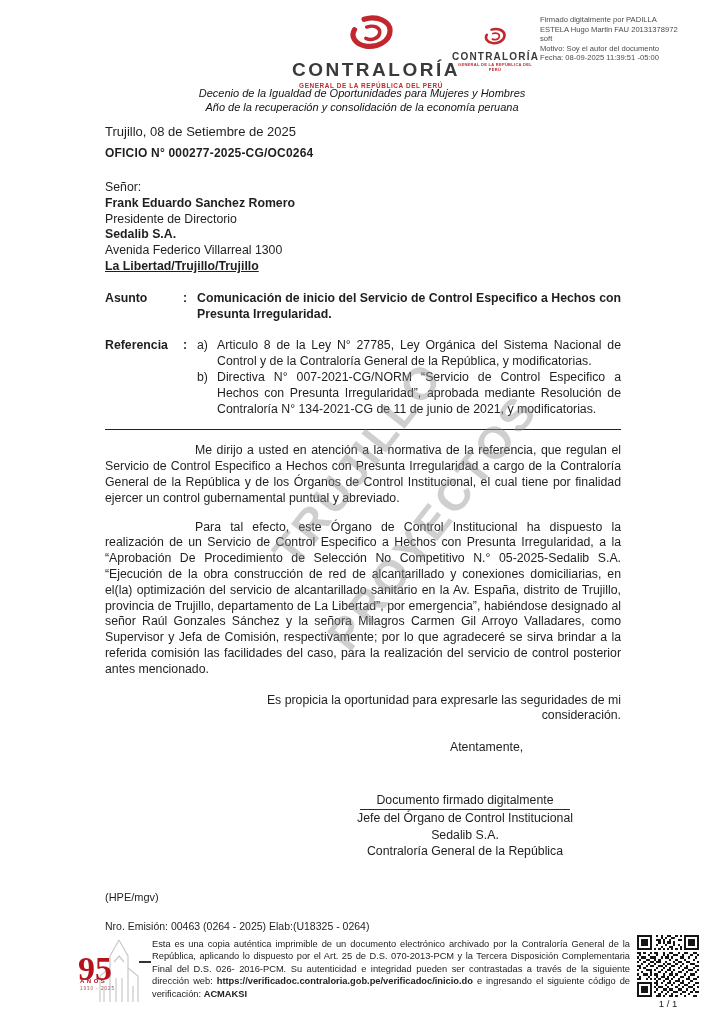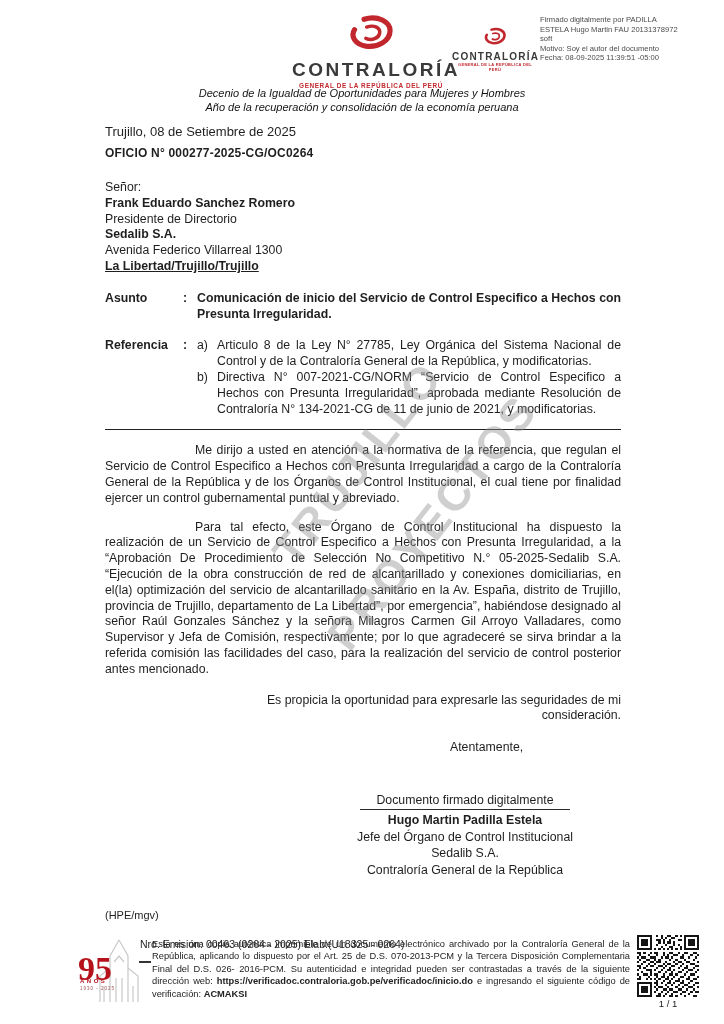--- a/index.html
+++ b/index.html
@@ -53,21 +53,21 @@
 
   .para { margin-top:13px; text-align:justify; text-indent:90px; }
   .para-last { margin-top:15px; text-align:right; text-indent:90px; }
   .closing { margin-top:16px; padding-left:345px; }
 
   .sigblock { margin-top:36px; margin-left:222px; width:276px; text-align:center; line-height:16.5px; }
   .sig-note { display:inline-block; border-bottom:1.2px solid #2a2a2a; padding:0 16px 1px 16px; }
   .sig-name { font-weight:bold; margin-top:2px; }
 
   .initials { margin-top:30px; font-size:11px; }
-  .emission { margin-top:13px; font-size:10.5px;margin-left:35px; }
+  .emission { margin-top:13px; font-size:10.5px; }
 
   
   .anniv { position:absolute; left:78px; top:938px; width:64px; height:70px; }
   .anniv svg.bldg { position:absolute; left:18px; top:0; width:46px; height:66px; }
   .anniv .n95 { position:absolute; left:0; top:12px; font-size:34px; font-weight:bold; color:#b5121b; font-family:"Liberation Serif", serif; }
   .anniv .anios { position:absolute; left:2px; top:40px; font-size:6px; font-weight:bold; letter-spacing:2.5px; color:#b5121b; }
   .anniv .years { position:absolute; left:2px; top:48px; font-size:4.5px; letter-spacing:1px; color:#a05252; }
   .footer-dash { position:absolute; left:139px; top:961px; width:12px; height:1.6px; background:#333; }
 
   .legal { position:absolute; left:152px; top:938px; width:478px; font-size:9.3px; line-height:12.4px; text-align:justify; color:#222; z-index:2; }
@@ -154,21 +154,20 @@
     <div class="rule"></div>
 
     <p class="para">Me dirijo a usted en atención a la normativa de la referencia, que regulan el Servicio de Control Especifico a Hechos con Presunta Irregularidad a cargo de la Contraloría General de la República y de los Órganos de Control Institucional, el cual tiene por finalidad ejercer un control gubernamental puntual y abreviado.</p>
     <p class="para">Para tal efecto, este Órgano de Control Institucional ha dispuesto la realización de un Servicio de Control Especifico a Hechos con Presunta Irregularidad, a la “Aprobación De Procedimiento de Selección No Competitivo N.° 05-2025-Sedalib S.A. “Ejecución de la obra construcción de red de alcantarillado y conexiones domiciliarias, en el(la) optimización del servicio de alcantarillado sanitario en la Av. España, distrito de Trujillo, provincia de Trujillo, departamento de La Libertad”, por emergencia”, habiéndose designado al señor Raúl Gonzales Sánchez y la señora Milagros Carmen Gil Arroyo Valladares, como Supervisor y Jefa de Comisión, respectivamente; por lo que agradeceré se sirva brindar a la referida comisión las facilidades del caso, para la realización del servicio de control posterior antes mencionado.</p>
     <p class="para-last">Es propicia la oportunidad para expresarle las seguridades de mi consideración.</p>
 
     <div class="closing">Atentamente,</div>
 
     <div class="sigblock">
       <div><span class="sig-note">Documento firmado digitalmente</span></div>
-      <div class="sig-name">Hugo Martin Padilla Estela</div>
       <div>Jefe del Órgano de Control Institucional</div>
       <div>Sedalib S.A.</div>
       <div>Contraloría General de la República</div>
     </div>
 
     <div class="initials">(HPE/mgv)</div>
     <div class="emission">Nro. Emisión: 00463 (0264 - 2025) Elab:(U18325 - 0264)</div>
   </div>
 
   <div class="anniv">

